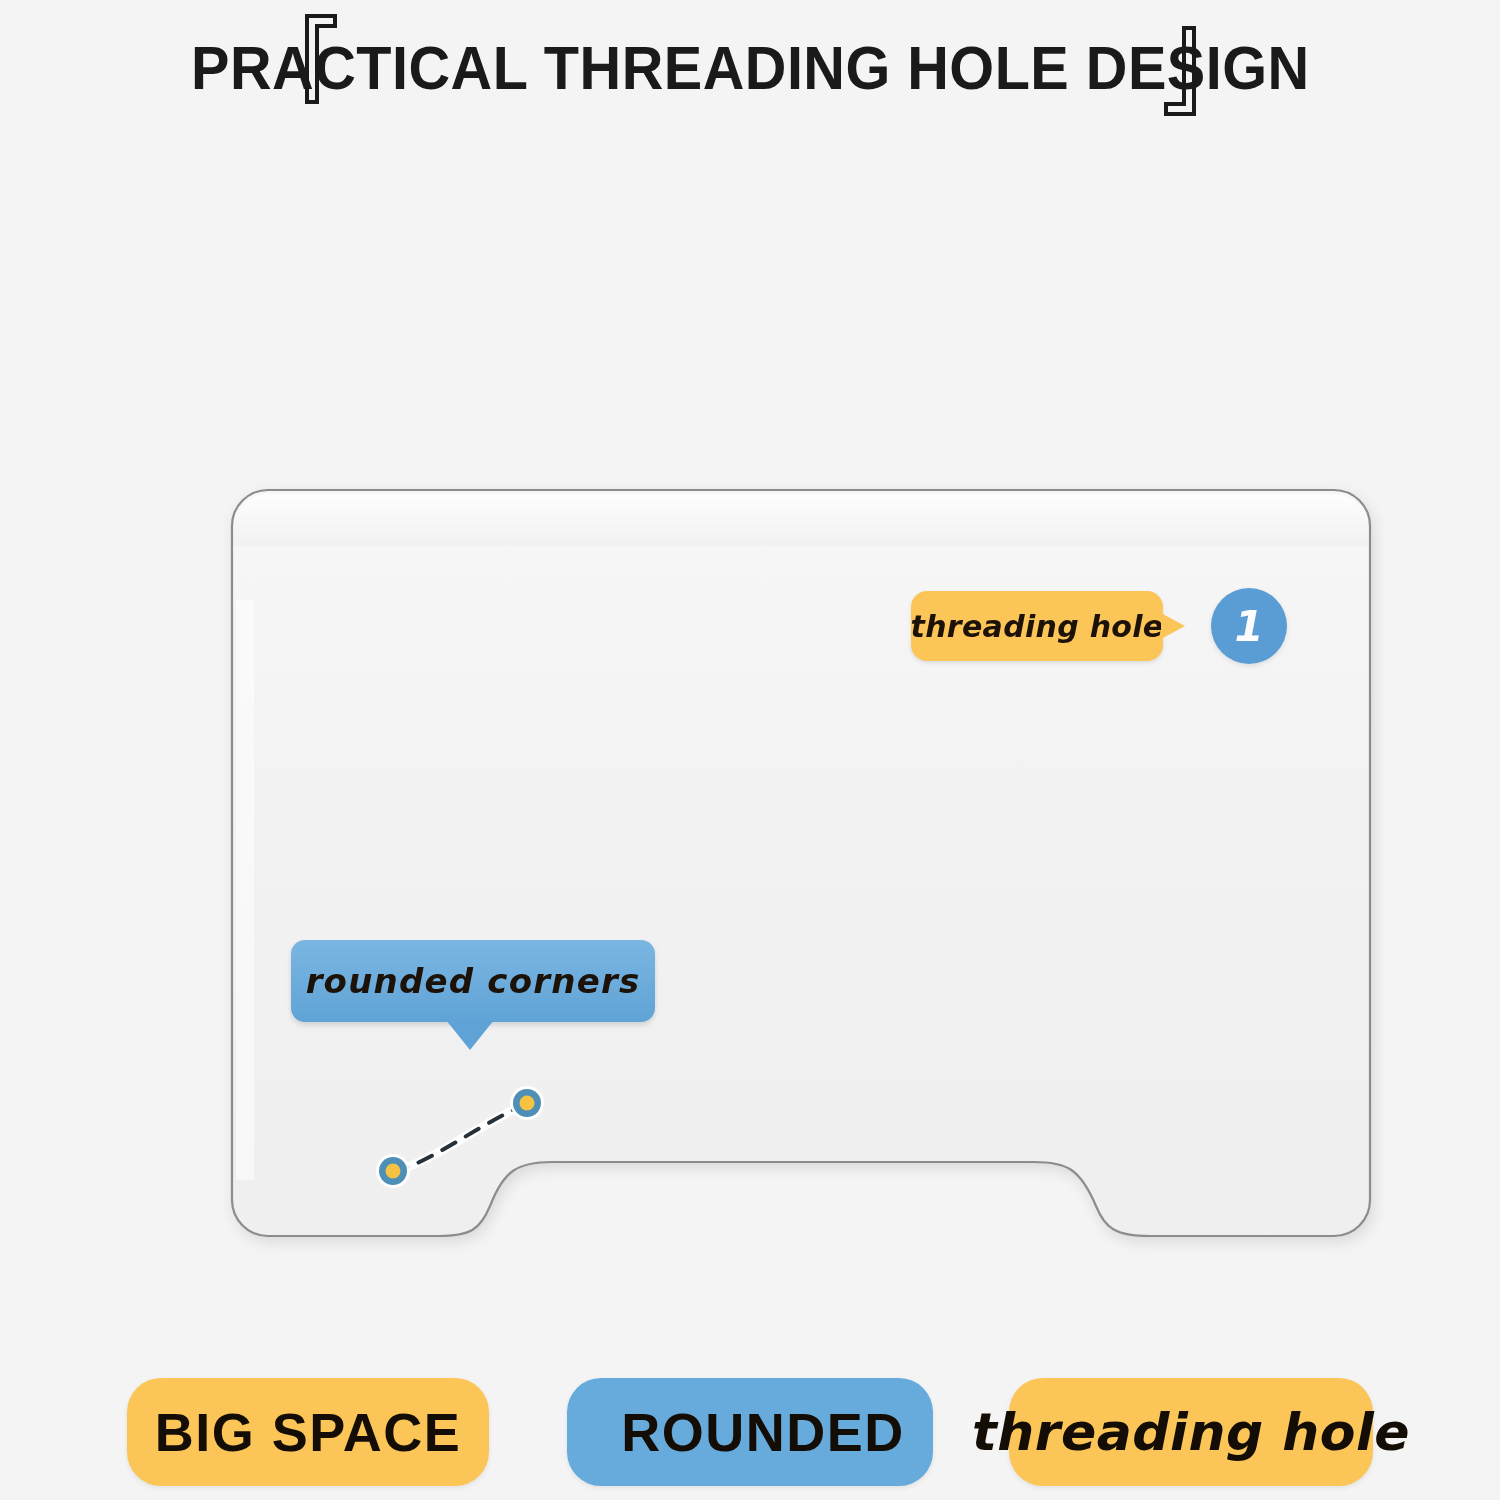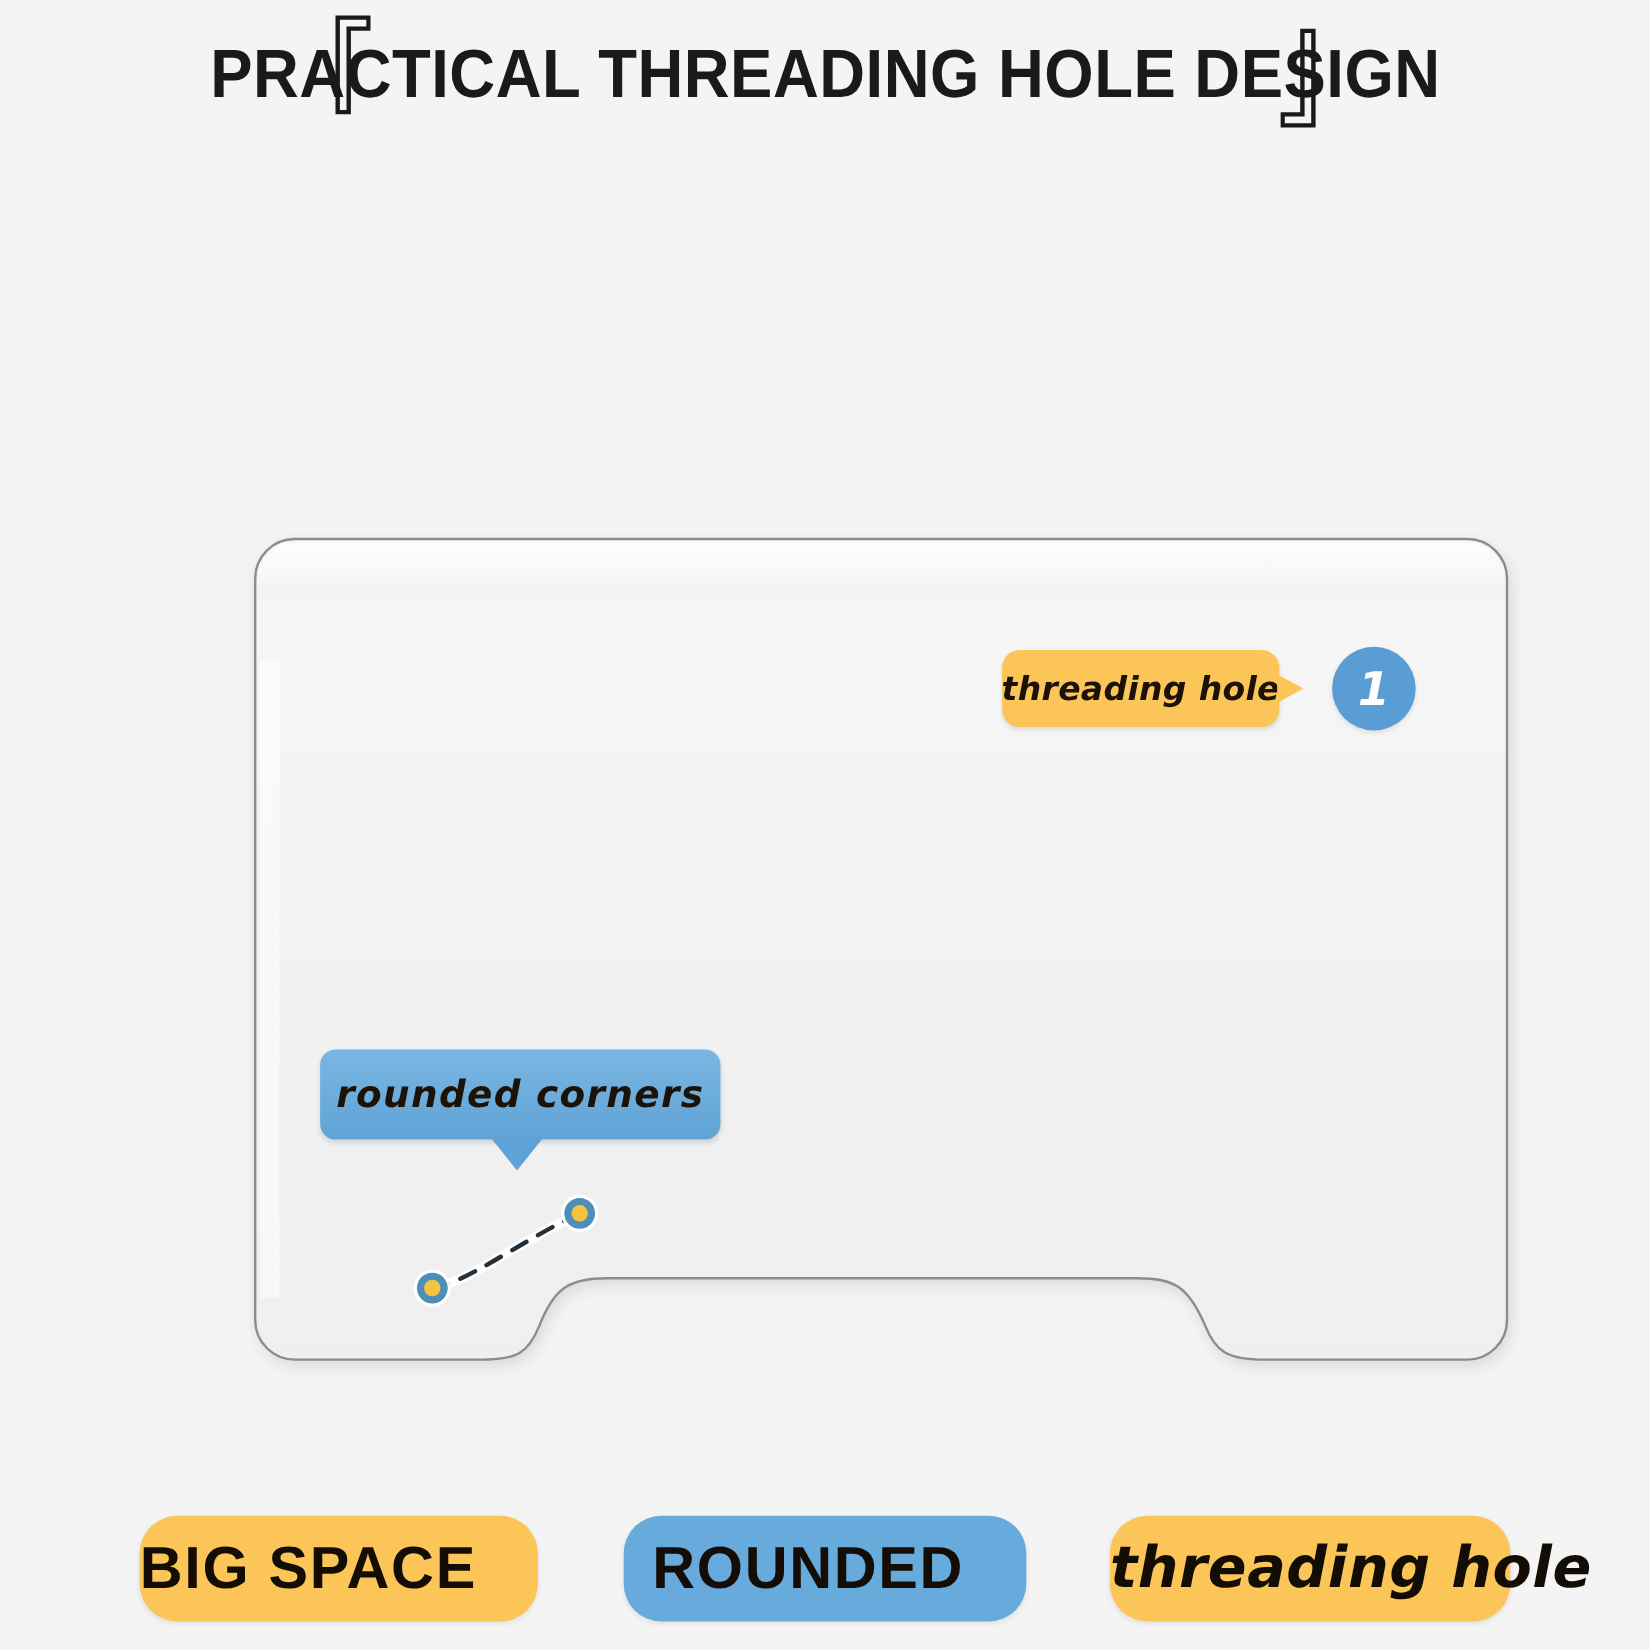--- a/index.html
+++ b/index.html
@@ -124,21 +124,20 @@
     left: 291px;
     top: 940px;
     width: 364px;
     height: 82px;
     background: #6cadde;
     background: linear-gradient(180deg, #7bb6e2 0%, #5fa3d6 100%);
     border-radius: 14px;
     font-size: 34px;
     letter-spacing: 1.2px;
     box-shadow: 0 3px 5px rgba(0,0,0,0.13);
-    margin-top: 14px;
   }
   #bubble-rounded .tail-down {
     position: absolute;
     left: 155px;
     bottom: -28px;
     width: 0; height: 0;
     border-left: 24px solid transparent;
     border-right: 24px solid transparent;
     border-top: 30px solid #5fa3d6;
   }
@@ -156,24 +155,24 @@
   
   #pill-row {
     position: absolute;
     left: 0;
     top: 1378px;
     width: 1500px;
     height: 110px;
   }
   .pill {
     position: absolute;
-    height: 96px;
+    height: 108px;
     display: flex;
     align-items: center;
-    justify-content: flex-start;
+    justify-content: center;
     border-radius: 34px;
     box-sizing: border-box;
     color: #130d05;
     white-space: nowrap;
     box-shadow: 0 2px 5px rgba(0,0,0,0.08);
   }
   .pill.cond {
     font-family: "Liberation Sans Narrow", "Liberation Sans", sans-serif;
     font-weight: 700;
     font-size: 54px;

